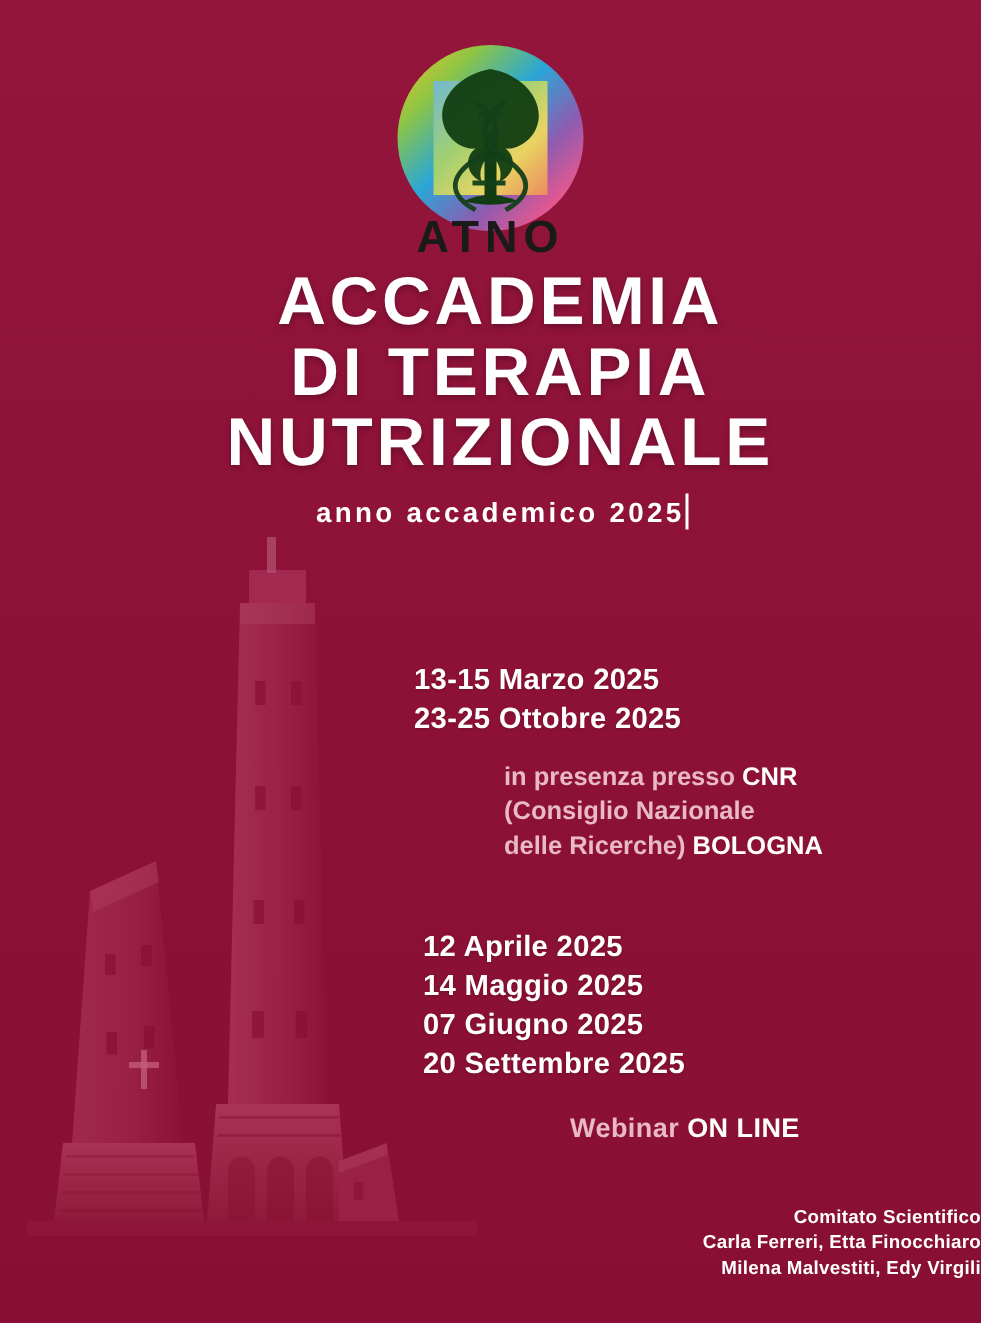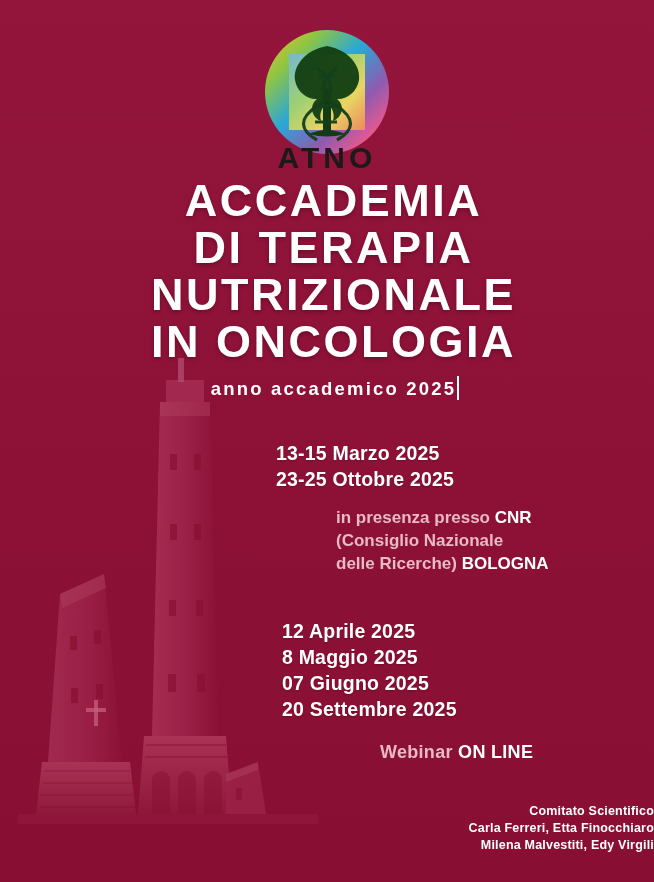--- a/index.html
+++ b/index.html
@@ -263,41 +263,40 @@
 
         <text x="78" y="150" text-anchor="middle" font-family="Liberation Sans, sans-serif" font-size="30" font-weight="bold" fill="#1a1a1a" letter-spacing="4">ATNO</text>
       </svg>
     </div>
   </div>
 
   <div class="title-block">
     <div class="title-line">ACCADEMIA</div>
     <div class="title-line">DI TERAPIA</div>
     <div class="title-line">NUTRIZIONALE</div>
-    <div class="title-line">IN ONCOLOGIA</div>
     <div class="subtitle">anno accademico 2025</div>
   </div>
 
   <div class="dates-1">
     <div class="date-line">13-15 Marzo 2025</div>
     <div class="date-line">23-25 Ottobre 2025</div>
     <div class="venue">
       <div>
         <span>in presenza presso </span><span class="hl">CNR</span>
       </div>
       <div>(Consiglio Nazionale</div>
       <div>
         <span>delle Ricerche) </span><span class="hl">BOLOGNA</span>
       </div>
     </div>
   </div>
 
   <div class="dates-2">
     <div class="date-line">12 Aprile 2025</div>
-    <div class="date-line">8 Maggio 2025</div>
+    <div class="date-line">14 Maggio 2025</div>
     <div class="date-line">07 Giugno 2025</div>
     <div class="date-line">20 Settembre 2025</div>
     <div class="webinar">
       <span>Webinar </span><span class="hl">ON LINE</span>
     </div>
   </div>
 
   <div class="committee">
     <div>Comitato Scientifico</div>
     <div>Carla Ferreri, Etta Finocchiaro</div>

